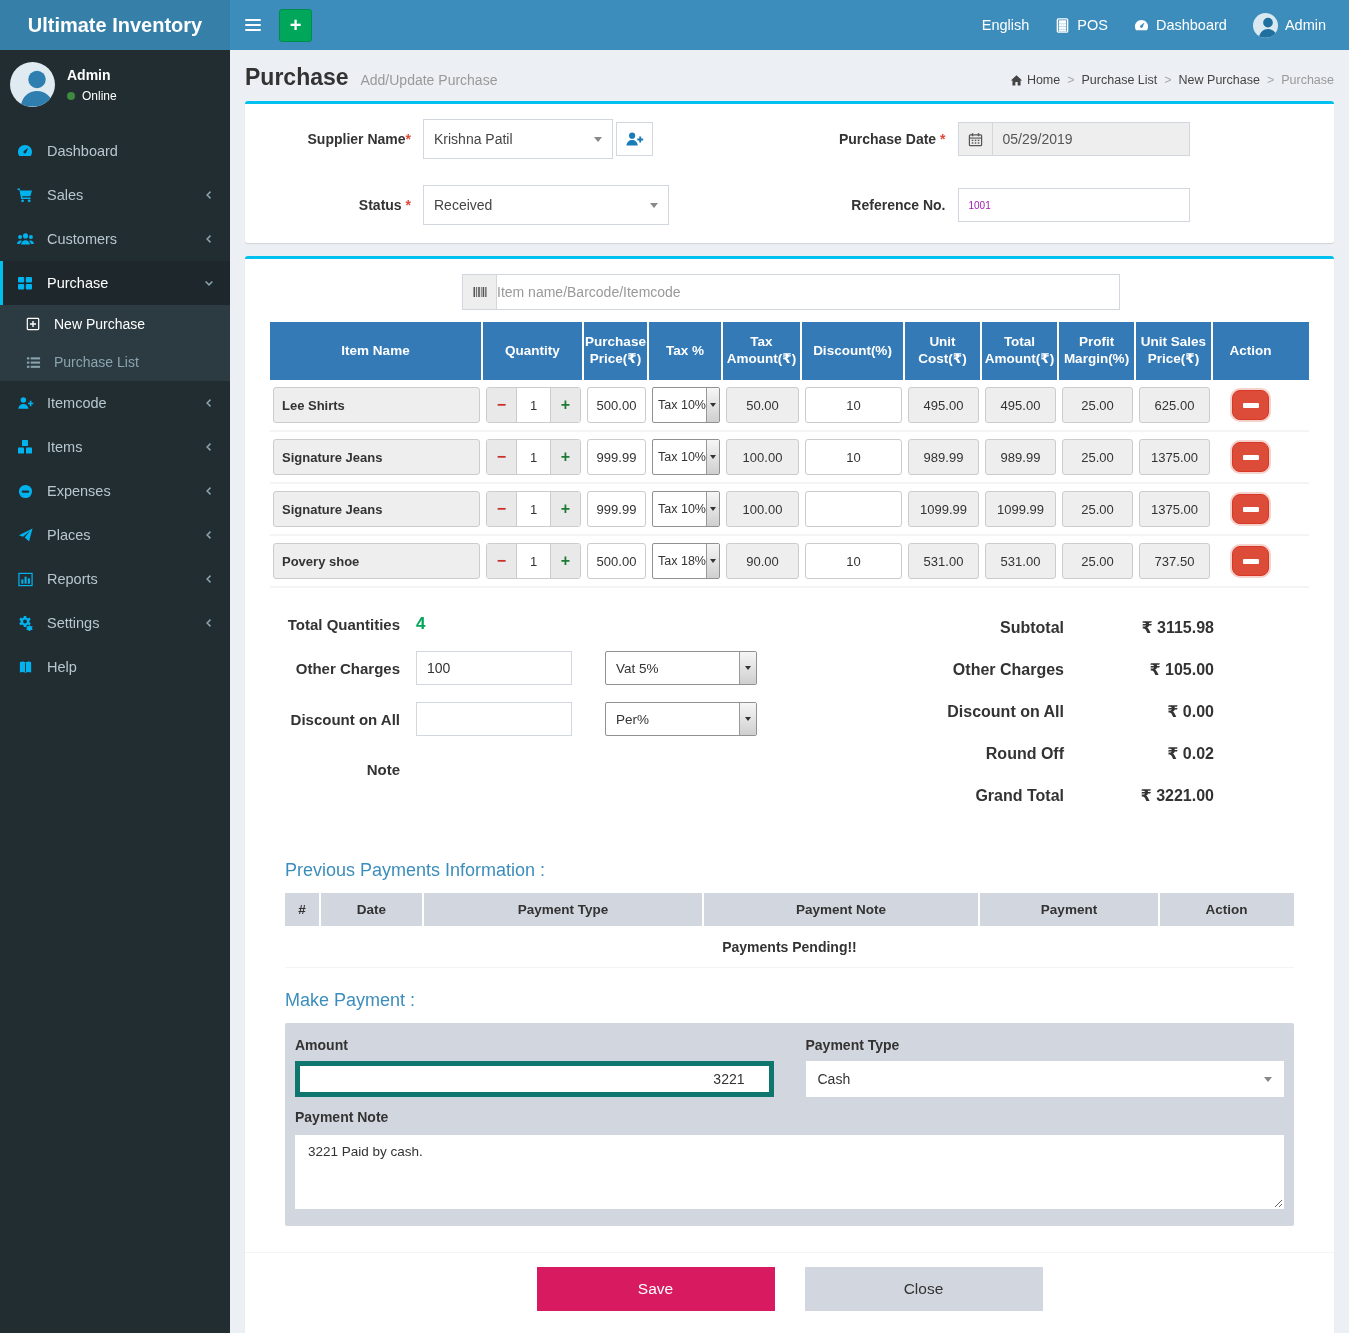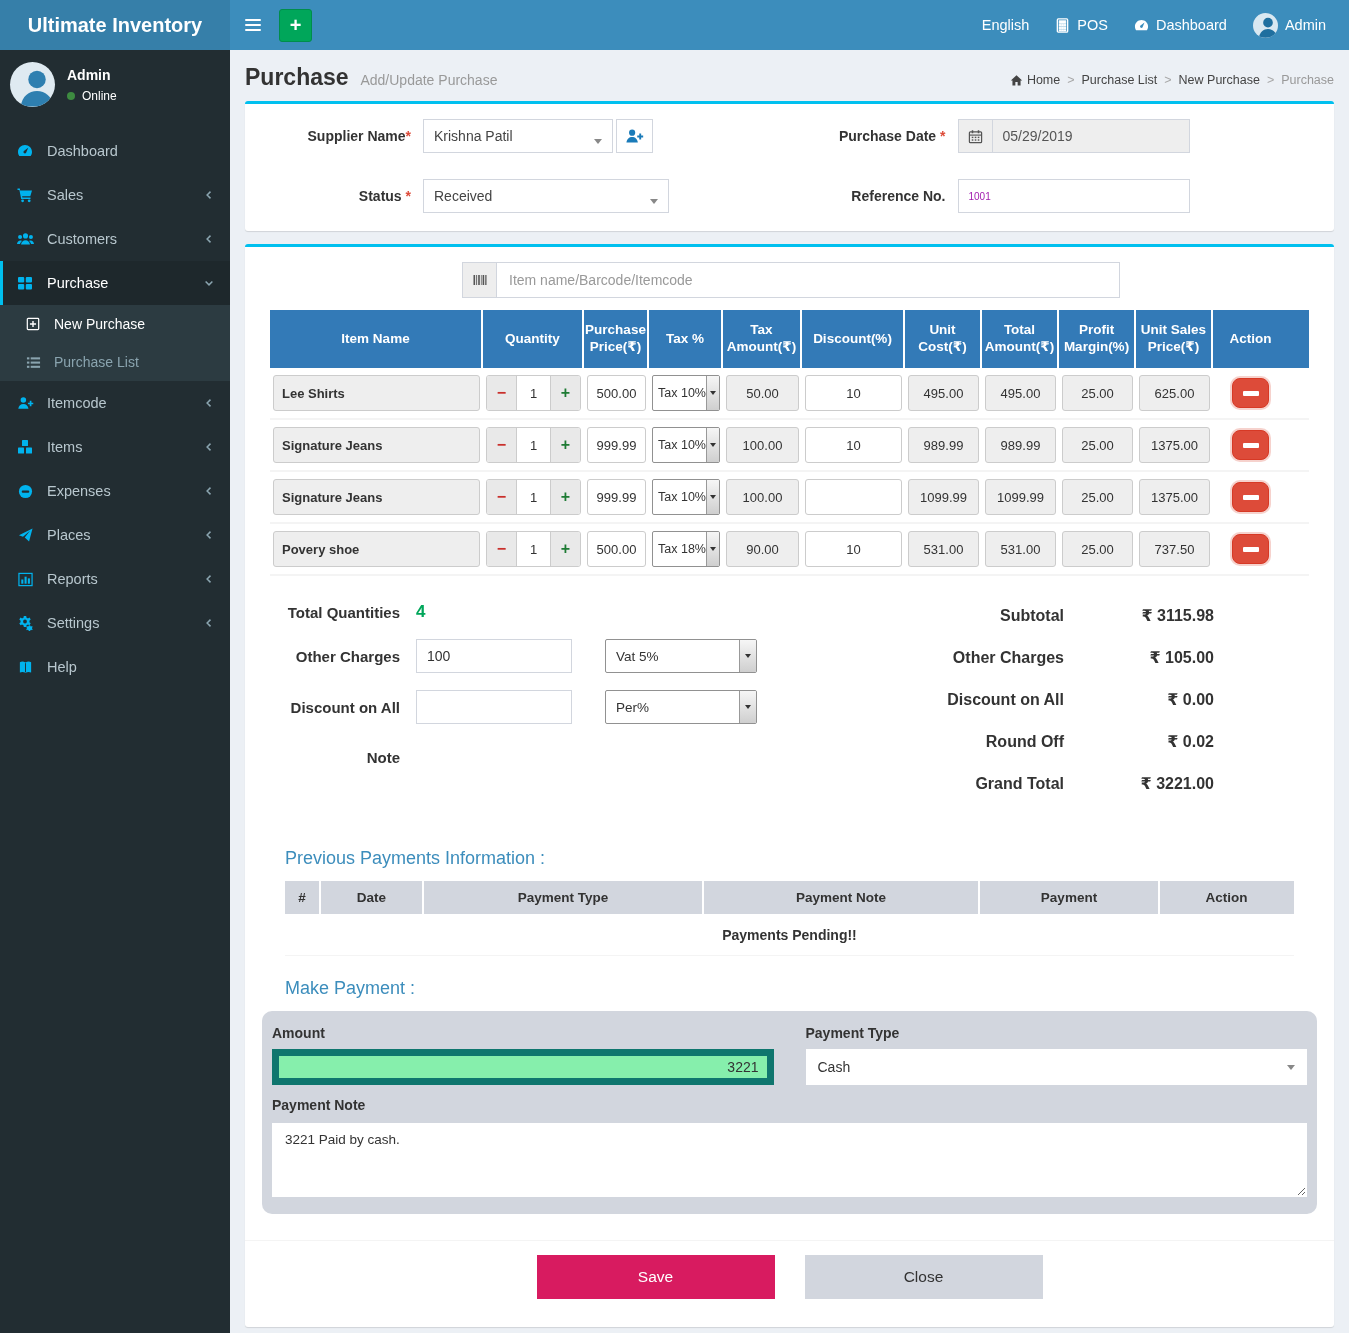--- a/index.html
+++ b/index.html
@@ -55,21 +55,21 @@
   .crumb.current { color:#999; cursor:default; }
 
   .box { background:#fff; border-top:3px solid #00c0ef; border-radius:3px; margin:0 15px 13px;
          box-shadow:0 1px 1px rgba(0,0,0,.12); }
 
   
   .form-grid { display:grid; grid-template-columns:1fr 1fr; row-gap:26px; padding:15px 10px 18px; }
   .form-row { display:flex; align-items:center; }
   .form-label { width:168px; text-align:right; font-weight:bold; padding-right:12px; font-size:14px; color:#333; }
   .req { color:#dd4b39; }
-  .sel-box { border:1px solid #d2d6de; height:34px; background:#fff; display:flex; align-items:flex-end;
+  .sel-box { border:1px solid #d2d6de; height:40px; background:#fff; display:flex; align-items:center;
              justify-content:space-between; padding:8px 10px; color:#444; cursor:pointer; }
   .caret { width:0; height:0; border-left:4px solid transparent; border-right:4px solid transparent;
            border-top:5px solid #888; }
   .supplier-sel { width:190px; }
   .status-sel { width:246px; }
   .add-supplier-btn { width:37px; height:34px; border:1px solid #d2d6de; background:#fff; margin-left:3px;
                       display:flex; align-items:center; justify-content:center; cursor:pointer; color:#1a7bb9; }
   .input-group { display:flex; }
   .addon { width:34px; height:34px; background:#eee; border:1px solid #d2d6de; border-right:none;
            display:flex; align-items:center; justify-content:center; color:#555; }
@@ -77,21 +77,21 @@
                 line-height:32px; color:#555; }
   .text-input { height:34px; border:1px solid #d2d6de; padding:0 10px; font-size:10px; color:#a21caf;
                 font-family:inherit; }
   .ref-input { width:232px; }
 
   
   .box2 { padding-top:15px; padding-bottom:16px; }
   .search-wrap { margin-left:217px; width:658px; display:flex; height:36px; margin-bottom:12px; }
   .search-addon { width:34px; background:#eee; border:1px solid #d2d6de; border-right:none;
                   display:flex; align-items:center; justify-content:center; }
-  .search-input { flex:1; border:1px solid #d2d6de; padding:0 12px; font-size:14px; color:#333; font-family:inherit; }
+  .search-input { flex:1; border:1px solid #d2d6de; padding:0 0; font-size:14px; color:#333; font-family:inherit; }
   .search-input::placeholder { color:#999; }
 
   .items-table { margin:0 25px; }
   .thead { display:flex; background:#337ab7; color:#fff; }
   .th { min-height:58px; display:flex; align-items:center; justify-content:center; text-align:center;
         font-weight:bold; font-size:13.5px; line-height:1.25; padding:6px 3px; border-right:2px solid #fff; }
   .th:last-child { border-right:none; }
   .c0{width:213px}.c1{width:101px}.c2{width:65px}.c3{width:74px}.c4{width:79px}.c5{width:103px}
   .c6{width:77px}.c7{width:77px}.c8{width:77px}.c9{width:77px}.c10{width:75px}
   .trow { display:flex; align-items:center; padding:7px 0; border-bottom:2px solid #f4f4f4; }
@@ -141,25 +141,25 @@
   .section-heading { color:#3c8dbc; font-size:18px; font-weight:normal; margin:22px 40px 12px; }
   .pp-table { margin:0 40px; }
   .pp-head { display:flex; background:#d2d6de; }
   .pp-th { height:33px; display:flex; align-items:center; justify-content:center; font-weight:bold;
            font-size:13.5px; border-right:2px solid #fff; }
   .pp-th:last-child { border-right:none; }
   .p0{width:36px}.p1{width:103px}.p2{width:280px}.p3{width:276px}.p4{width:180px}.p5{width:133px}
   .pp-empty { height:42px; display:flex; align-items:center; justify-content:center; font-weight:bold;
               border-bottom:1px solid #f4f4f4; }
 
-  .mp-panel { margin:0 17px; background:#d2d6de; padding:12px 10px 14px; border-radius:10px; }
+  .mp-panel { margin:0 40px; background:#d2d6de; padding:12px 10px 14px; border-radius:2px; }
   .mp-grid { display:grid; grid-template-columns:1fr 1fr; column-gap:32px; }
   .mp-label { font-weight:bold; font-size:14px; padding:2px 0 8px; }
-  .mp-input { width:100%; height:36px; border:7px solid #0f766e; background:#86efac; text-align:right;
-              padding:0 8px; font-size:14px; color:#333; font-family:inherit; }
+  .mp-input { width:100%; height:36px; border:5px solid #0f766e; background:#ffffff; text-align:right;
+              padding:0 24px; font-size:14px; color:#333; font-family:inherit; }
   .mp-sel { width:100%; height:36px; background:#fff; display:flex; align-items:center;
             justify-content:space-between; padding:0 12px; cursor:pointer; color:#333; }
   .mp-note { width:100%; height:74px; border:1px solid #fff; background:#fff; padding:8px 12px;
              font-size:13.5px; color:#333; font-family:inherit; resize:vertical; margin-top:2px; }
 
   .box-footer { border-top:1px solid #f4f4f4; margin-top:26px; padding:14px 0 12px; display:flex;
                 justify-content:center; gap:30px; }
   .btn { width:238px; height:44px; border:none; font-size:15.5px; font-family:inherit; cursor:pointer; }
   .save-btn { background:#d81b60; color:#fff; }
   .close-btn { background:#d2d6de; color:#333; }

